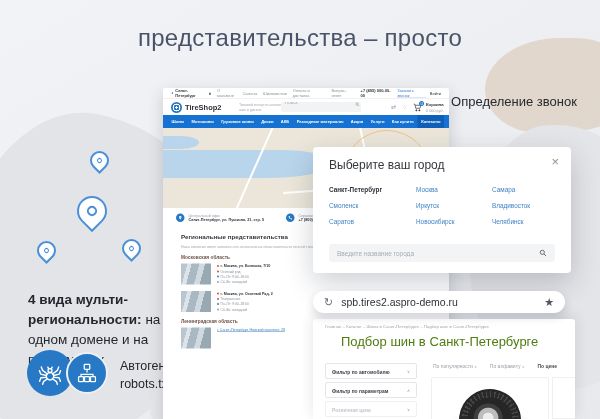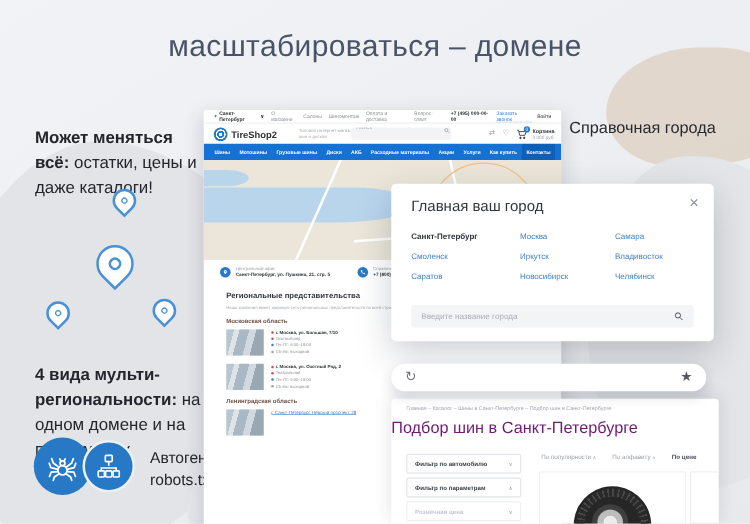--- a/index.html
+++ b/index.html
@@ -139,21 +139,21 @@
           padding:0 11px;gap:8px;box-sizing:border-box;}
   .reload{font-size:11px;color:#6e737a;line-height:1;}
   .url{font-size:10.5px;color:#2e3338;}
   .star{margin-left:auto;font-size:11px;color:#54585e;line-height:1;}
 
   
   .panel{position:absolute;left:313px;top:319px;width:262px;height:100px;background:#fff;z-index:2;
          border-radius:3px 3px 0 0;box-shadow:0 -3px 14px rgba(30,40,60,.13);overflow:hidden;}
   .crumbs{position:absolute;left:12px;top:5px;overflow:hidden;width:230px;height:7px;}
   .crumbs .half{font-size:8.6px;color:#a0a5ad;white-space:nowrap;}
-  .panel-h1{position:absolute;left:0;top:15px;font-size:13px;font-weight:500;color:#701a75;}
+  .panel-h1{position:absolute;left:28px;top:15px;font-size:13px;font-weight:500;color:#4d7c0f;}
   .fbox{position:absolute;left:12px;width:92px;height:16px;border:1px solid #e4e6e9;border-radius:2px;
         box-sizing:border-box;overflow:hidden;background:#fff;}
   .fbox .half{display:flex;align-items:center;justify-content:space-between;height:30px;padding:0 12px;
               font-size:9.8px;font-weight:700;color:#3c4046;}
   .fbox .chev{font-size:8px;color:#8b9097;font-weight:400;}
   .f1{top:44px;} .f2{top:63px;} .f3{top:82px;}
   .f3 .half{color:#c2c6cc;} .f3{border-color:#eef0f2;}
   .sorts{position:absolute;left:120px;top:44px;overflow:hidden;width:140px;height:8px;}
   .sorts .half{display:flex;gap:26px;font-size:10px;color:#9aa0a8;white-space:nowrap;}
   .sorts .sort-active{color:#4a4e55;font-weight:700;}
@@ -176,29 +176,28 @@
 <body>
 
 <div class="stage">
 
   <div class="blob blob-ru"></div>
   <div class="blob blob-tan"></div>
   <div class="blob blob-r"></div>
   <div class="blob blob-bl"></div>
 
   <div class="title">
-    <div>масштабироваться – домене</div>
-  </div>
-
-  <p class="note note-left"><b>Может меняться всё:</b> <span>остатки, цены и даже каталоги!</span></p>
+    <div>представительства – просто</div>
+  </div>
+
 
   <p class="note note-variants"><b>4 вида мульти-региональности:</b> <span>на одном домене и на поддоменах</span></p>
 
   <div class="note note-geo">
-    <div>Справочная города</div>
+    <div>Определение звонок</div>
   </div>
 
   <div class="pin pin-sm pin-1"></div>
   <div class="pin pin-lg"></div>
   <div class="pin pin-sm pin-2"></div>
   <div class="pin pin-sm pin-3"></div>
 
   <div class="circ circ-spider">
     <svg width="26" height="26" viewBox="0 0 24 24" fill="none" stroke="#ffffff" stroke-width="1.3" stroke-linecap="round" stroke-linejoin="round">
       <circle cx="12" cy="15" r="3.4"></circle>
@@ -382,21 +381,21 @@
           <div class="photo"></div>
           <div class="office-lines">
             <div class="o-link">г. Санкт-Петербург, Невский проспект, 28</div>
           </div>
         </div>
       </div>
     </div>
   </div>
 
   <div class="modal">
-    <div class="modal-title">Главная ваш город</div>
+    <div class="modal-title">Выберите ваш город</div>
     <div class="modal-close">×</div>
     <div class="cities">
       <span class="city-sel">Санкт-Петербург</span>
       <span class="city-link">Москва</span>
       <span class="city-link">Самара</span>
       <span class="city-link">Смоленск</span>
       <span class="city-link">Иркутск</span>
       <span class="city-link">Владивосток</span>
       <span class="city-link">Саратов</span>
       <span class="city-link">Новосибирск</span>
@@ -406,20 +405,21 @@
     <div class="modal-search">
       <svg width="8" height="8" viewBox="0 0 24 24" fill="none" stroke="#3c4046" stroke-width="2.2">
           <circle cx="10" cy="10" r="6.2"></circle>
           <line x1="14.8" y1="14.8" x2="21" y2="21"></line>
         </svg>
     </div>
   </div>
 
   <div class="urlbar">
     <span class="reload">↻</span>
+    <span class="url">spb.tires2.aspro-demo.ru</span>
     <span class="star">★</span>
   </div>
 
   <div class="panel">
     <div class="crumbs">
         <div class="half">Главная – Каталог – Шины в Санкт-Петербурге – Подбор шин в Санкт-Петербурге</div>
       </div>
     <div class="panel-h1">Подбор шин в Санкт-Петербурге</div>
 
     <div class="fbox f1">

